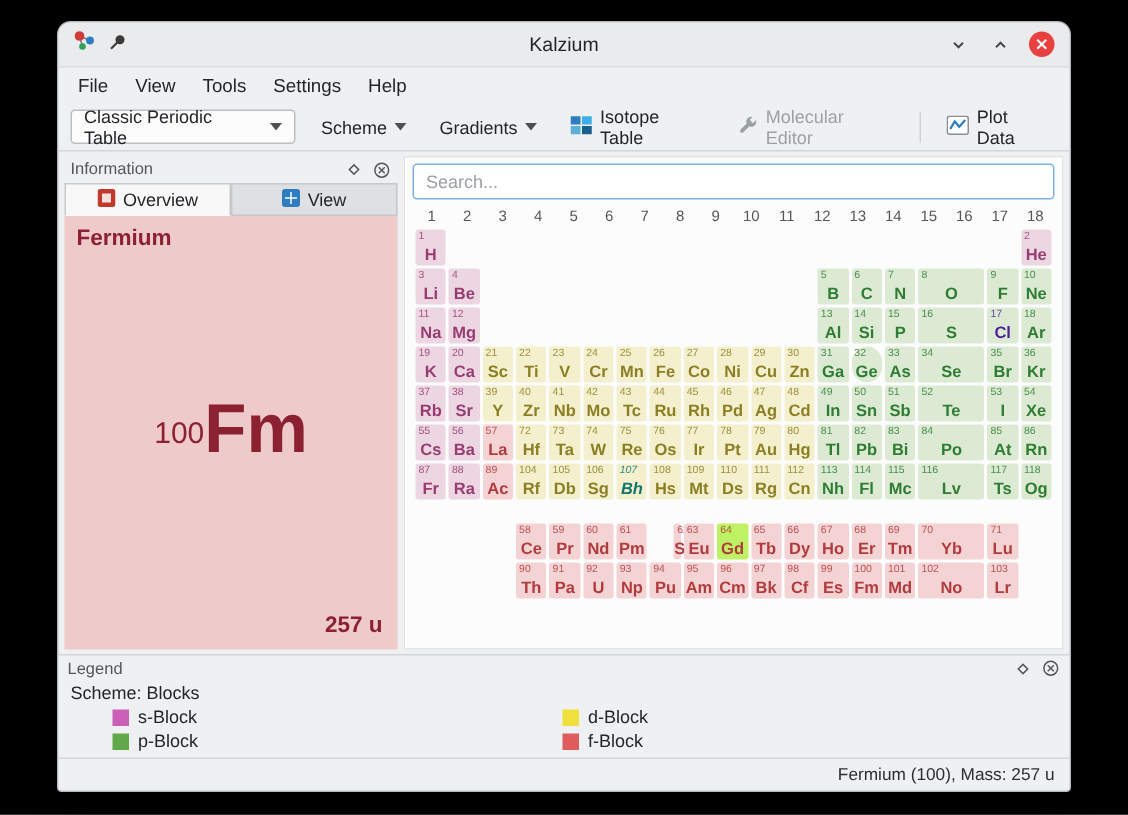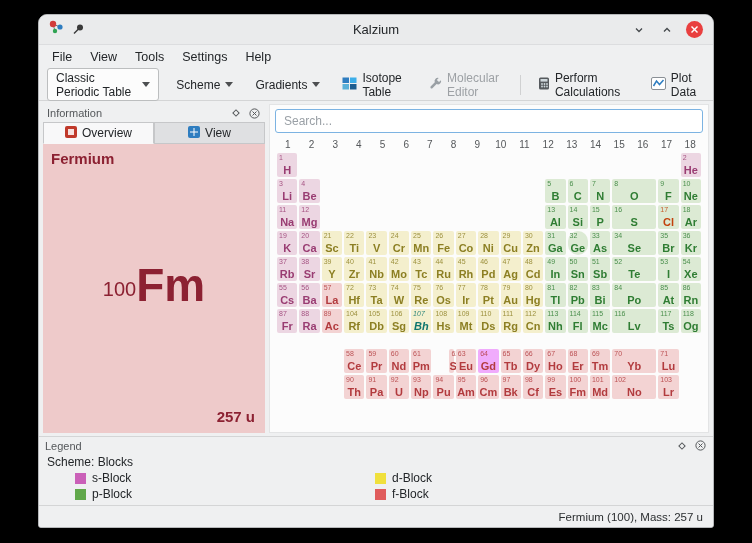--- a/index.html
+++ b/index.html
@@ -20,21 +20,21 @@
   .win-btn { width:18px; height:18px; display:flex; align-items:center; justify-content:center; }
   .close-circle { width:17px; height:17px; border-radius:50%; background:#e93f3f;
                   display:flex; align-items:center; justify-content:center; }
   
   .menubar { height:24px; flex:0 0 24px; display:flex; align-items:center;
              padding:0 4px; background:#eff0f1; }
   .menu-item { font-size:12.5px; color:#232629; padding:3px 9px; border-radius:3px; }
   
   .toolbar { height:32px; flex:0 0 32px; display:flex; align-items:center; gap:12px;
              padding:0 8px; background:#eff0f1; border-bottom:1px solid #d4d5d6; }
-  .combo { display:flex; align-items:center; gap:8px; height:33px; padding:0 8px;
+  .combo { display:flex; align-items:center; gap:8px; height:23px; padding:0 8px;
            background:#fcfcfc; border:1px solid #bcbebf; border-radius:3px;
            font-size:12px; color:#232629; }
   .flatbtn { display:flex; align-items:center; gap:5px; font-size:12px; color:#232629;
              padding:3px 5px; border-radius:3px; }
   .flatbtn.disabled { color:#9da1a5; }
   .caret { width:0; height:0; border-left:4px solid transparent; border-right:4px solid transparent;
            border-top:5px solid #4d4f51; }
   .tb-sep { width:1px; height:20px; background:#d0d1d2; }
   
   .content { flex:1 1 auto; display:flex; gap:4px; padding:3px 4px; min-height:0; }
@@ -166,37 +166,20 @@
       <span>
         <svg width="13" height="13" viewBox="0 0 13 13">
             <path d="M12 3.2 A3.2 3.2 0 0 1 7.6 7.1 L3.4 11.3 A1.3 1.3 0 0 1 1.6 9.5 L5.8 5.3 A3.2 3.2 0 0 1 9.7 1 L7.8 2.9 L10 5.1 L11.9 3.2 Z" fill="#9aa0a5"></path>
           </svg>
       </span>
       <span>Molecular Editor</span>
     </div>
     <div class="tb-sep"></div>
     <div class="flatbtn">
       <span>
-        <svg width="12" height="13">
-            <rect x="1" y="0.5" width="10" height="12" rx="1.5" fill="#565a5e"></rect>
-            <rect x="2.5" y="2" width="7" height="2.6" fill="#cfd8dc"></rect>
-            <g fill="#cfd8dc">
-              <circle cx="4" cy="7" r="0.9"></circle>
-              <circle cx="6.5" cy="7" r="0.9"></circle>
-              <circle cx="9" cy="7" r="0.9"></circle>
-              <circle cx="4" cy="9.5" r="0.9"></circle>
-              <circle cx="6.5" cy="9.5" r="0.9"></circle>
-              <circle cx="9" cy="9.5" r="0.9"></circle>
-            </g>
-          </svg>
-      </span>
-      <span>Perform Calculations</span>
-    </div>
-    <div class="flatbtn">
-      <span>
         <svg width="15" height="13">
             <rect x="0.5" y="0.5" width="14" height="12" rx="1.5" fill="#ffffff" stroke="#8a9096"></rect>
             <polyline points="2.5,9 5.5,4 8.5,7.5 12.5,3" fill="none" stroke="#2e7dc0" stroke-width="1.5"></polyline>
           </svg>
       </span>
       <span>Plot Data</span>
     </div>
   </div>
 
   <div class="content">
@@ -330,21 +313,21 @@
               <span class="sym">Si</span>
             </div>
             <div class="cell" style="grid-area: 3 / 15; background: rgb(220, 234, 212); color: rgb(47, 125, 51);">
               <span class="num">15</span>
               <span class="sym">P</span>
             </div>
             <div class="cell" style="grid-area: 3 / 16; background: rgb(220, 234, 212); color: rgb(47, 125, 51);">
               <span class="num">16</span>
               <span class="sym">S</span>
             </div>
-            <div class="cell" style="grid-area: 3 / 17; background: rgb(220, 234, 212); color: #c2410c;">
+            <div class="cell" style="grid-area: 3 / 17; background: rgb(220, 234, 212); color: #4c1d95;">
               <span class="num">17</span>
               <span class="sym">Cl</span>
             </div>
             <div class="cell" style="grid-area: 3 / 18; background: rgb(220, 234, 212); color: rgb(47, 125, 51);">
               <span class="num">18</span>
               <span class="sym">Ar</span>
             </div>
             <div class="cell" style="grid-area: 4 / 1; background: rgb(236, 214, 226); color: rgb(153, 60, 114);">
               <span class="num">19</span>
               <span class="sym">K</span>
@@ -650,21 +633,21 @@
               <span class="sym">Pm</span>
             </div>
             <div class="cell" style="grid-area: 9 / 8; background: rgb(243, 211, 211); color: rgb(178, 59, 62); margin-left: 16px;">
               <span class="num">62</span>
               <span class="sym">Sm</span>
             </div>
             <div class="cell" style="grid-area: 9 / 9; background: rgb(243, 211, 211); color: rgb(178, 59, 62);">
               <span class="num">63</span>
               <span class="sym">Eu</span>
             </div>
-            <div class="cell" style="grid-area: 9 / 10; background: #f0abfc; color: rgb(178, 59, 62);">
+            <div class="cell" style="grid-area: 9 / 10; background: #bef264; color: rgb(178, 59, 62);">
               <span class="num">64</span>
               <span class="sym">Gd</span>
             </div>
             <div class="cell" style="grid-area: 9 / 11; background: rgb(243, 211, 211); color: rgb(178, 59, 62);">
               <span class="num">65</span>
               <span class="sym">Tb</span>
             </div>
             <div class="cell" style="grid-area: 9 / 12; background: rgb(243, 211, 211); color: rgb(178, 59, 62);">
               <span class="num">66</span>
               <span class="sym">Dy</span>

